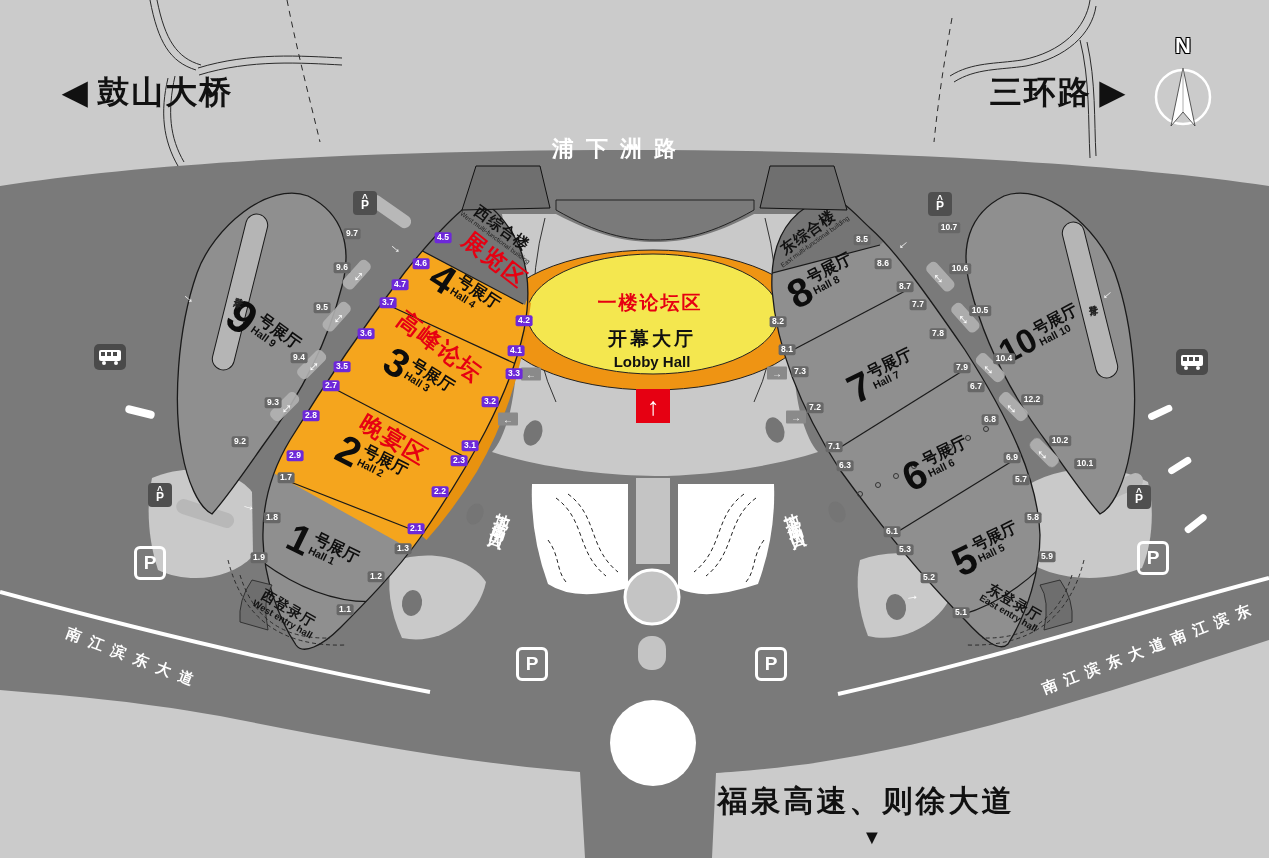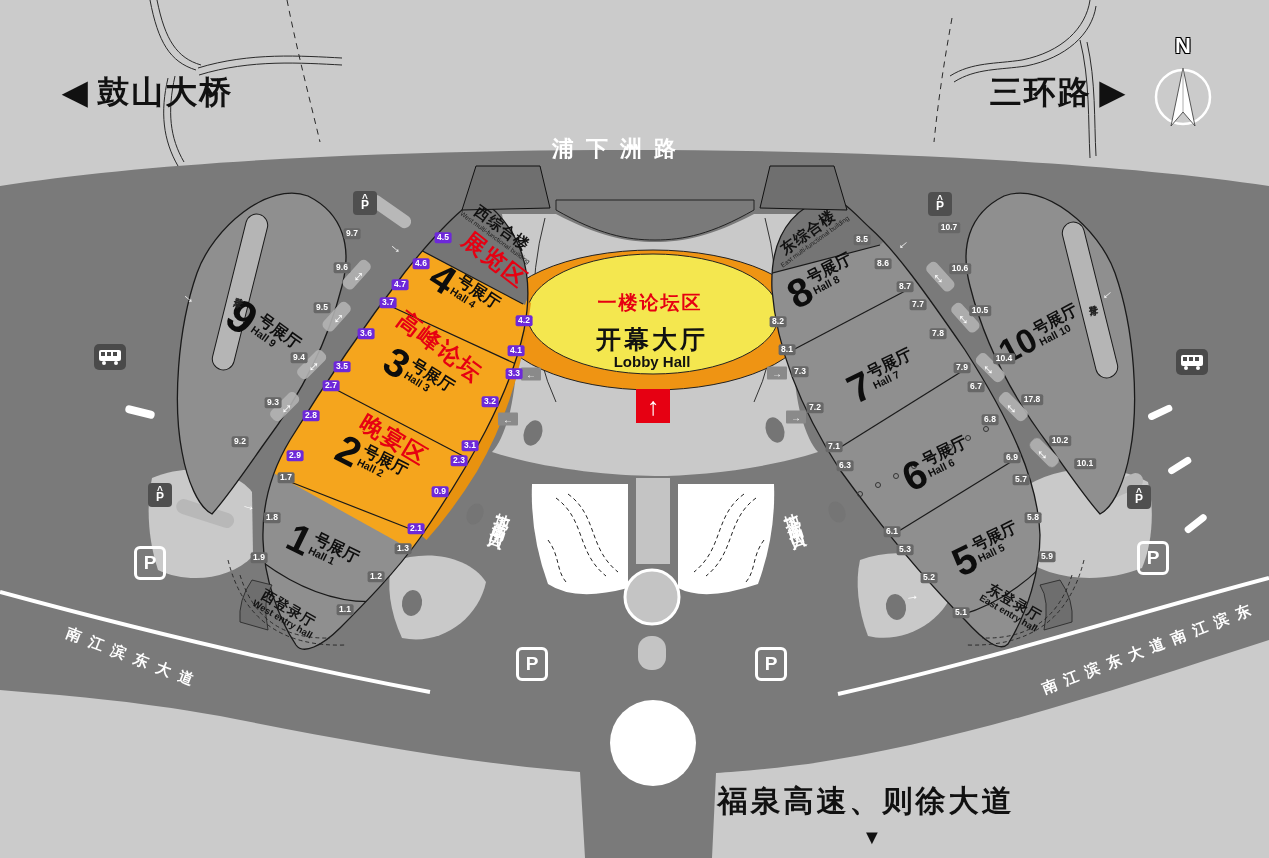--- a/index.html
+++ b/index.html
@@ -21,21 +21,21 @@
   .cap{font-weight:bold;}
   .cap .cn{font-size:15px;letter-spacing:1px;}
   .cap .en{font-size:6.5px;font-weight:normal;color:#222;}
   .entry{font-weight:bold;}
   .entry .cn{font-size:14px;letter-spacing:1px;}
   .entry .en{font-size:9.5px;}
   .vtext{writing-mode:vertical-rl;text-orientation:upright;}
   .strip-txt{font-size:9px;font-weight:bold;color:#222;letter-spacing:1px;}
   .underground{font-size:15px;font-weight:bold;color:#fff;letter-spacing:4px;}
   .lobby-zone{font-size:19px;font-weight:bold;color:#e60012;letter-spacing:2px;}
-  .lobby-name{font-size:25px;font-weight:bold;letter-spacing:3px;}
+  .lobby-name{font-size:19px;font-weight:bold;letter-spacing:3px;}
   .lobby-en{font-size:15px;font-weight:bold;}
   .badge{position:absolute;transform:translate(-50%,-50%);font-size:8.5px;font-weight:bold;
          color:#fff;padding:1px 2.5px;border-radius:2px;line-height:1.1;}
   .badge.blue{background:#6d28d9;}
   .badge.gray{background:#676767;}
   .darrow,.sarrow{position:absolute;transform:translate(-50%,-50%) rotate(var(--r,0deg));
         color:#fff;font-weight:bold;}
   .darrow{font-size:16px;}
   .sarrow{font-size:14px;}
   .chip{position:absolute;transform:translate(-50%,-50%);width:20px;height:13px;background:#8a8a8a;
@@ -470,21 +470,21 @@
       <span class="badge blue" style="left: 342px; top: 367px;">3.5</span>
       <span class="badge blue" style="left: 331px; top: 386px;">2.7</span>
       <span class="badge blue" style="left: 311px; top: 416px;">2.8</span>
       <span class="badge blue" style="left: 295px; top: 456px;">2.9</span>
       <span class="badge blue" style="left: 524px; top: 321px;">4.2</span>
       <span class="badge blue" style="left: 516px; top: 351px;">4.1</span>
       <span class="badge blue" style="left: 514px; top: 374px;">3.3</span>
       <span class="badge blue" style="left: 490px; top: 402px;">3.2</span>
       <span class="badge blue" style="left: 470px; top: 446px;">3.1</span>
       <span class="badge blue" style="left: 459px; top: 461px;">2.3</span>
-      <span class="badge blue" style="left: 440px; top: 492px;">0.9</span>
+      <span class="badge blue" style="left: 440px; top: 492px;">2.2</span>
       <span class="badge blue" style="left: 416px; top: 529px;">2.1</span>
       <span class="badge gray" style="left: 352px; top: 234px;">9.7</span>
       <span class="badge gray" style="left: 342px; top: 268px;">9.6</span>
       <span class="badge gray" style="left: 322px; top: 308px;">9.5</span>
       <span class="badge gray" style="left: 299px; top: 358px;">9.4</span>
       <span class="badge gray" style="left: 273px; top: 403px;">9.3</span>
       <span class="badge gray" style="left: 240px; top: 442px;">9.2</span>
       <span class="badge gray" style="left: 286px; top: 478px;">1.7</span>
       <span class="badge gray" style="left: 272px; top: 518px;">1.8</span>
       <span class="badge gray" style="left: 259px; top: 558px;">1.9</span>
@@ -510,18 +510,18 @@
       <span class="badge gray" style="left: 834px; top: 447px;">7.1</span>
       <span class="badge gray" style="left: 845px; top: 466px;">6.3</span>
       <span class="badge gray" style="left: 892px; top: 532px;">6.1</span>
       <span class="badge gray" style="left: 905px; top: 550px;">5.3</span>
       <span class="badge gray" style="left: 929px; top: 578px;">5.2</span>
       <span class="badge gray" style="left: 961px; top: 613px;">5.1</span>
       <span class="badge gray" style="left: 949px; top: 228px;">10.7</span>
       <span class="badge gray" style="left: 960px; top: 269px;">10.6</span>
       <span class="badge gray" style="left: 980px; top: 311px;">10.5</span>
       <span class="badge gray" style="left: 1004px; top: 359px;">10.4</span>
-      <span class="badge gray" style="left: 1032px; top: 400px;">17.8</span>
+      <span class="badge gray" style="left: 1032px; top: 400px;">12.2</span>
       <span class="badge gray" style="left: 1060px; top: 441px;">10.2</span>
       <span class="badge gray" style="left: 1085px; top: 464px;">10.1</span>
     </div>
 
 </div>
 
 </body></html>

